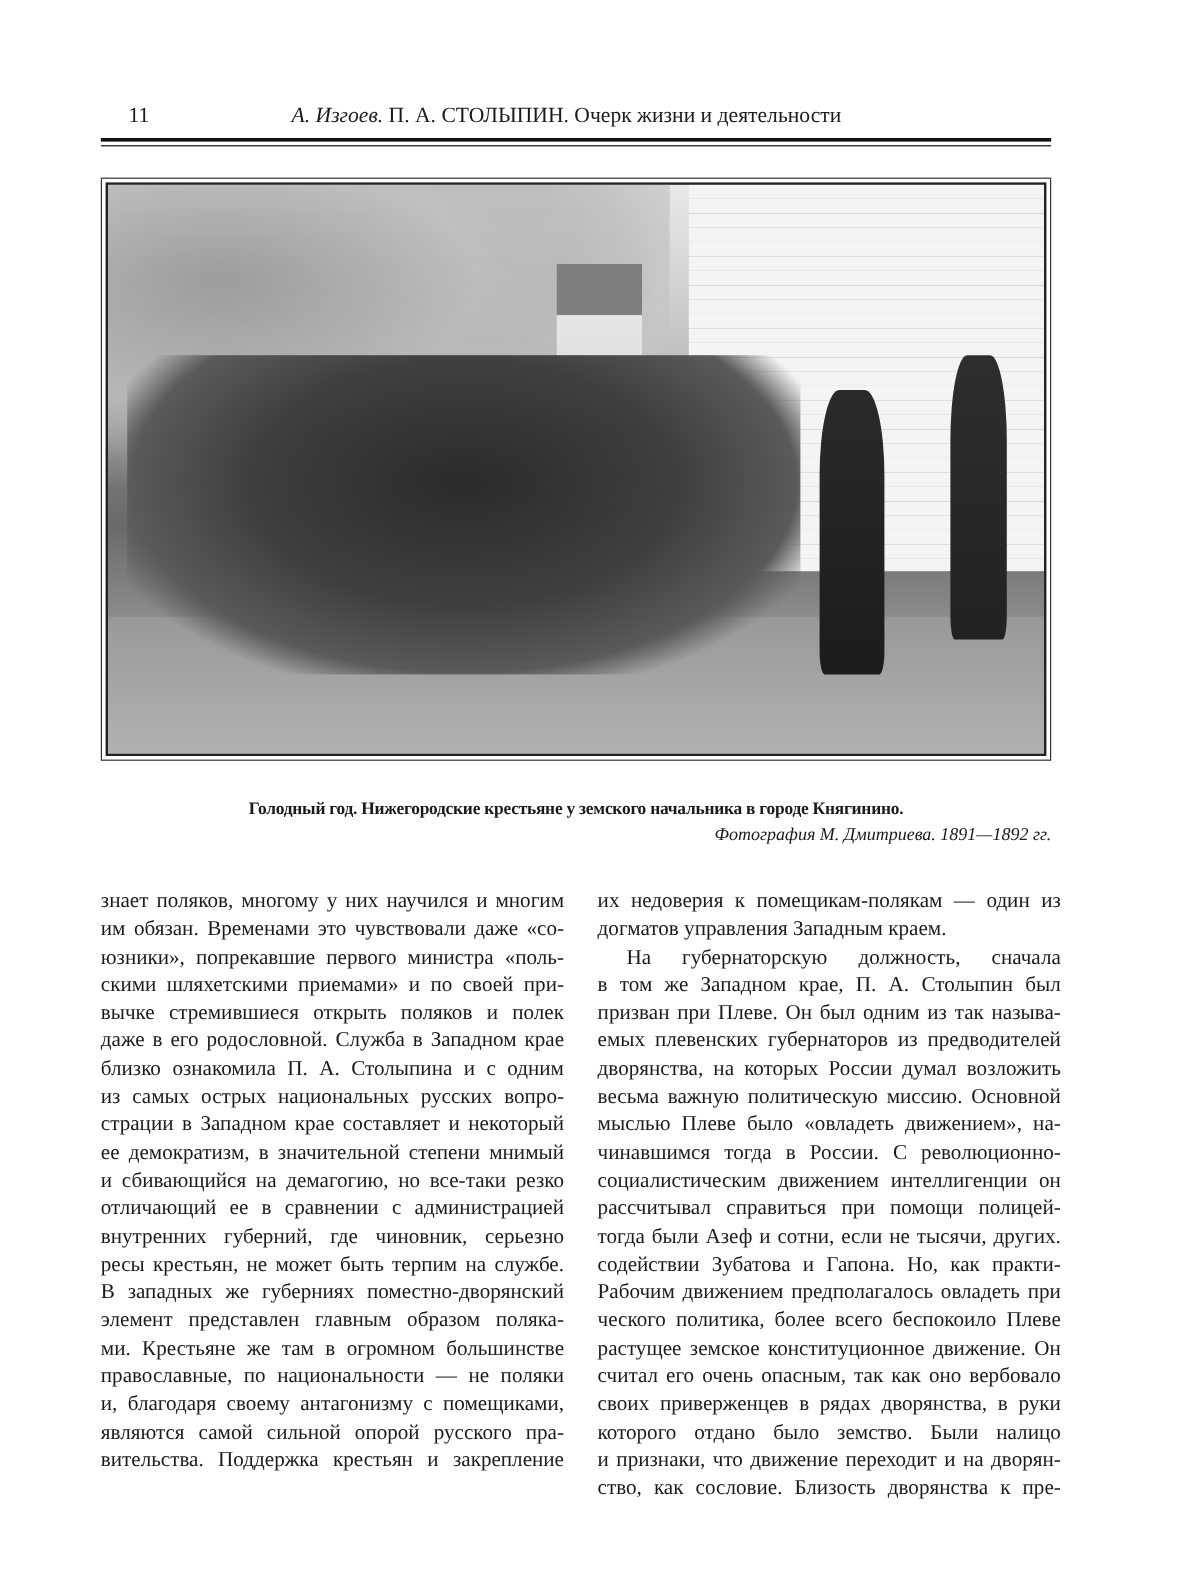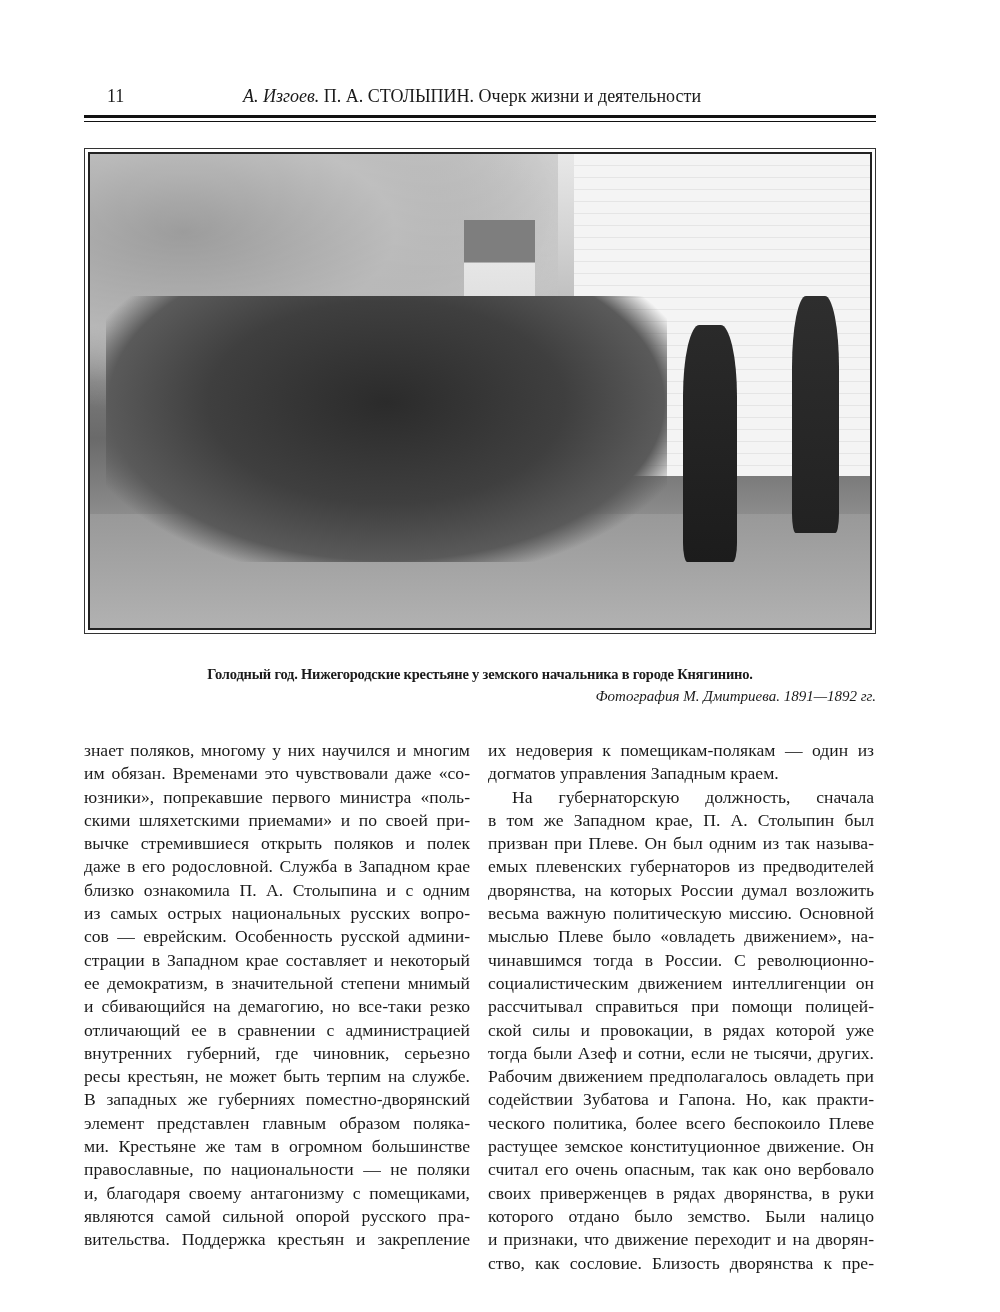--- a/index.html
+++ b/index.html
@@ -24,21 +24,21 @@
   .photo .crowd { position: absolute; left: 2%; top: 30%; width: 72%; height: 56%;
     background: radial-gradient(ellipse at 50% 40%, #2b2b2b 0%, #3f3f3f 45%, #5a5a5a 70%, transparent 80%); }
   .photo .official { position: absolute; left: 76%; top: 36%; width: 7%; height: 50%; background: linear-gradient(180deg,#2a2a2a,#1c1c1c); border-radius: 30% 30% 8% 8%; }
   .photo .clerk { position: absolute; left: 90%; top: 30%; width: 6%; height: 50%; background: linear-gradient(180deg,#2e2e2e,#222); border-radius: 30% 30% 8% 8%; }
   .photo .ground { position: absolute; left: 0; bottom: 0; width: 100%; height: 24%; background: linear-gradient(180deg, #9a9a9a, #b3b3b3); opacity: .9; }
   .caption { position: absolute; left: 84px; top: 647px; width: 792px; text-align: center; font-size: 14.5px; line-height: 22px; margin-top: 16px; }
   .caption .title { font-weight: bold; font-family: "Liberation Sans Narrow", "Liberation Serif", serif; letter-spacing: -0.2px; }
   .caption .credit { font-style: italic; font-size: 15px; text-align: right; }
   .col { position: absolute; top: 722px; width: 386px; font-size: 17.6px; line-height: 23.3px; text-align: justify; margin-top: 17px; }
   .col.left { left: 84px; }
-  .col.right { left: 488px; }
+  .col.right { left: 498px; }
   .line { display: block; text-align: justify; text-align-last: justify; white-space: nowrap; height: 23.3px; }
   .line.last { text-align-last: left; }
   .line.ind { padding-left: 24px; }
 </style>
 </head>
 <body>
 
 <div class="header">
   <span class="page-num">11</span>
   <span class="running-title"><i>А. Изгоев.</i> <span>П. А. СТОЛЫПИН. Очерк жизни и деятельности</span></span>
@@ -65,21 +65,20 @@
 
 <div class="col left" id="col-left">
     <span class="line">знает поляков, многому у них научился и многим</span>
     <span class="line">им обязан. Временами это чувствовали даже «со-</span>
     <span class="line">юзники», попрекавшие первого министра «поль-</span>
     <span class="line">скими шляхетскими приемами» и по своей при-</span>
     <span class="line">вычке стремившиеся открыть поляков и полек</span>
     <span class="line">даже в его родословной. Служба в Западном крае</span>
     <span class="line">близко ознакомила П. А. Столыпина и с одним</span>
     <span class="line">из самых острых национальных русских вопро-</span>
-    <span class="line">сов — еврейским. Особенность русской админи-</span>
     <span class="line">страции в Западном крае составляет и некоторый</span>
     <span class="line">ее демократизм, в значительной степени мнимый</span>
     <span class="line">и сбивающийся на демагогию, но все-таки резко</span>
     <span class="line">отличающий ее в сравнении с администрацией</span>
     <span class="line">внутренних губерний, где чиновник, серьезно</span>
     <span class="line">ресы крестьян, не может быть терпим на службе.</span>
     <span class="line">В западных же губерниях поместно-дворянский</span>
     <span class="line">элемент представлен главным образом поляка-</span>
     <span class="line">ми. Крестьяне же там в огромном большинстве</span>
     <span class="line">православные, по национальности — не поляки</span>
@@ -93,24 +92,23 @@
     <span class="line ind">На губернаторскую должность, сначала</span>
     <span class="line">в том же Западном крае, П. А. Столыпин был</span>
     <span class="line">призван при Плеве. Он был одним из так называ-</span>
     <span class="line">емых плевенских губернаторов из предводителей</span>
     <span class="line">дворянства, на которых России думал возложить</span>
     <span class="line">весьма важную политическую миссию. Основной</span>
     <span class="line">мыслью Плеве было «овладеть движением», на-</span>
     <span class="line">чинавшимся тогда в России. С революционно-</span>
     <span class="line">социалистическим движением интеллигенции он</span>
     <span class="line">рассчитывал справиться при помощи полицей-</span>
-    <span class="line">ской силы и провокации, в рядах которой уже</span>
     <span class="line">тогда были Азеф и сотни, если не тысячи, других.</span>
+    <span class="line">содействии Зубатова и Гапона. Но, как практи-</span>
     <span class="line">Рабочим движением предполагалось овладеть при</span>
-    <span class="line">содействии Зубатова и Гапона. Но, как практи-</span>
     <span class="line">ческого политика, более всего беспокоило Плеве</span>
     <span class="line">растущее земское конституционное движение. Он</span>
     <span class="line">считал его очень опасным, так как оно вербовало</span>
     <span class="line">своих приверженцев в рядах дворянства, в руки</span>
     <span class="line">которого отдано было земство. Были налицо</span>
     <span class="line">и признаки, что движение переходит и на дворян-</span>
     <span class="line">ство, как сословие. Близость дворянства к пре-</span>
   </div>
 
 </body></html>

